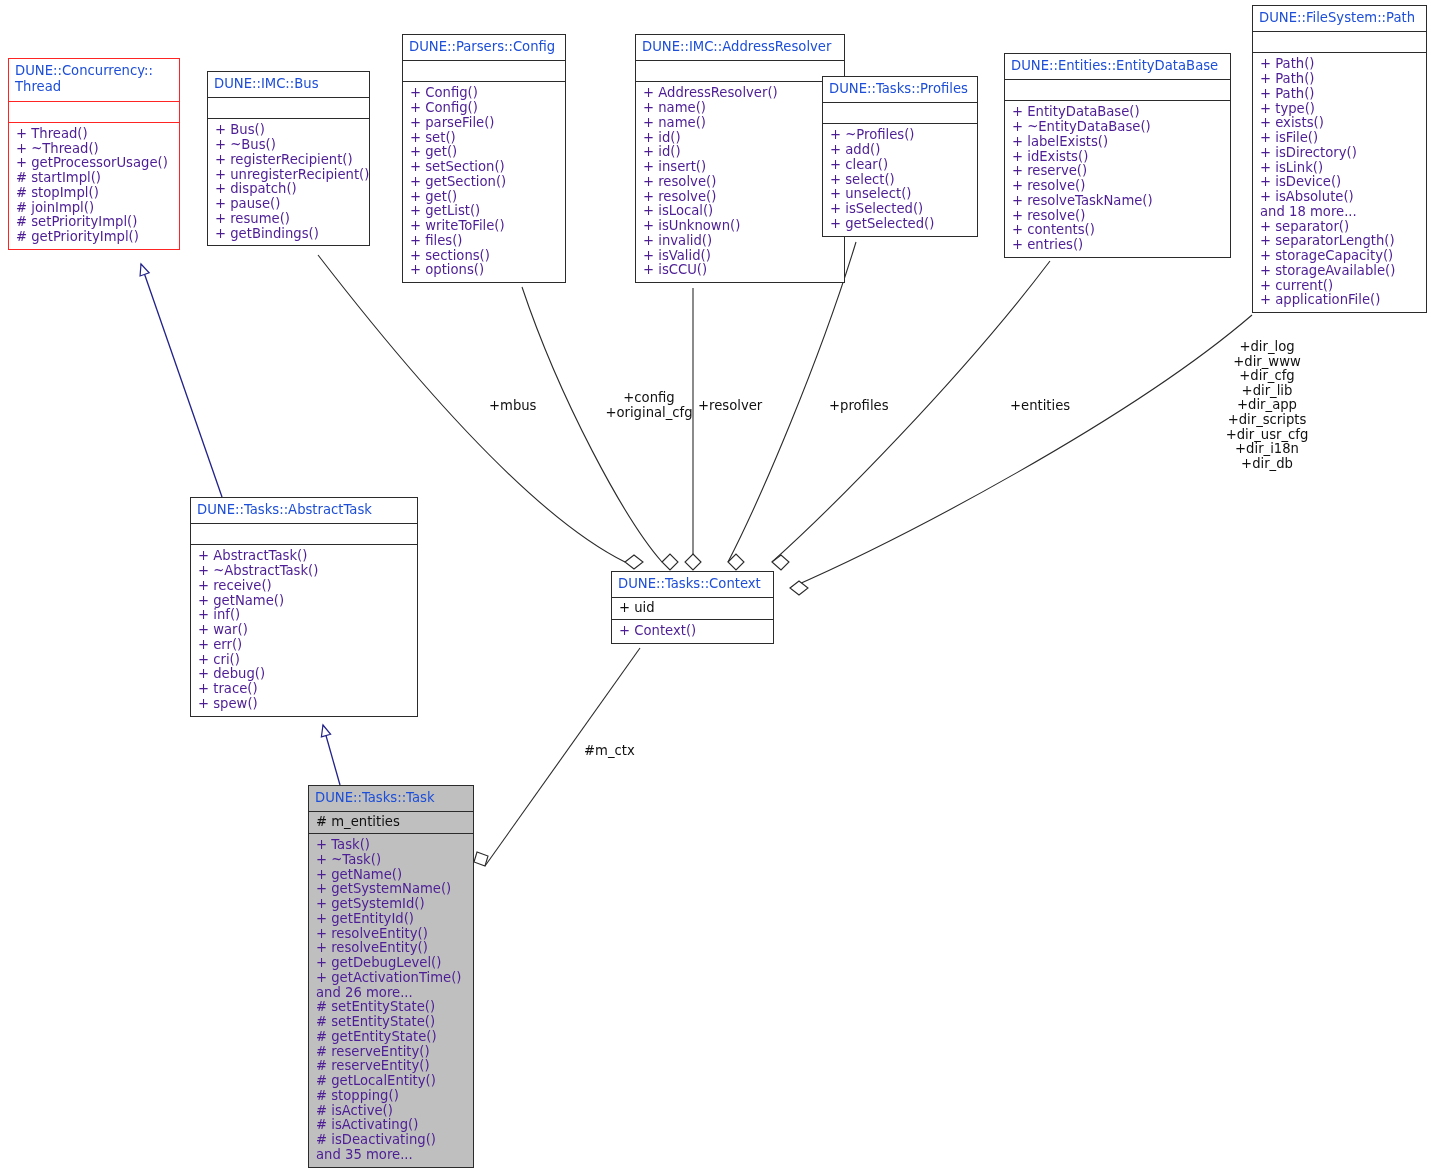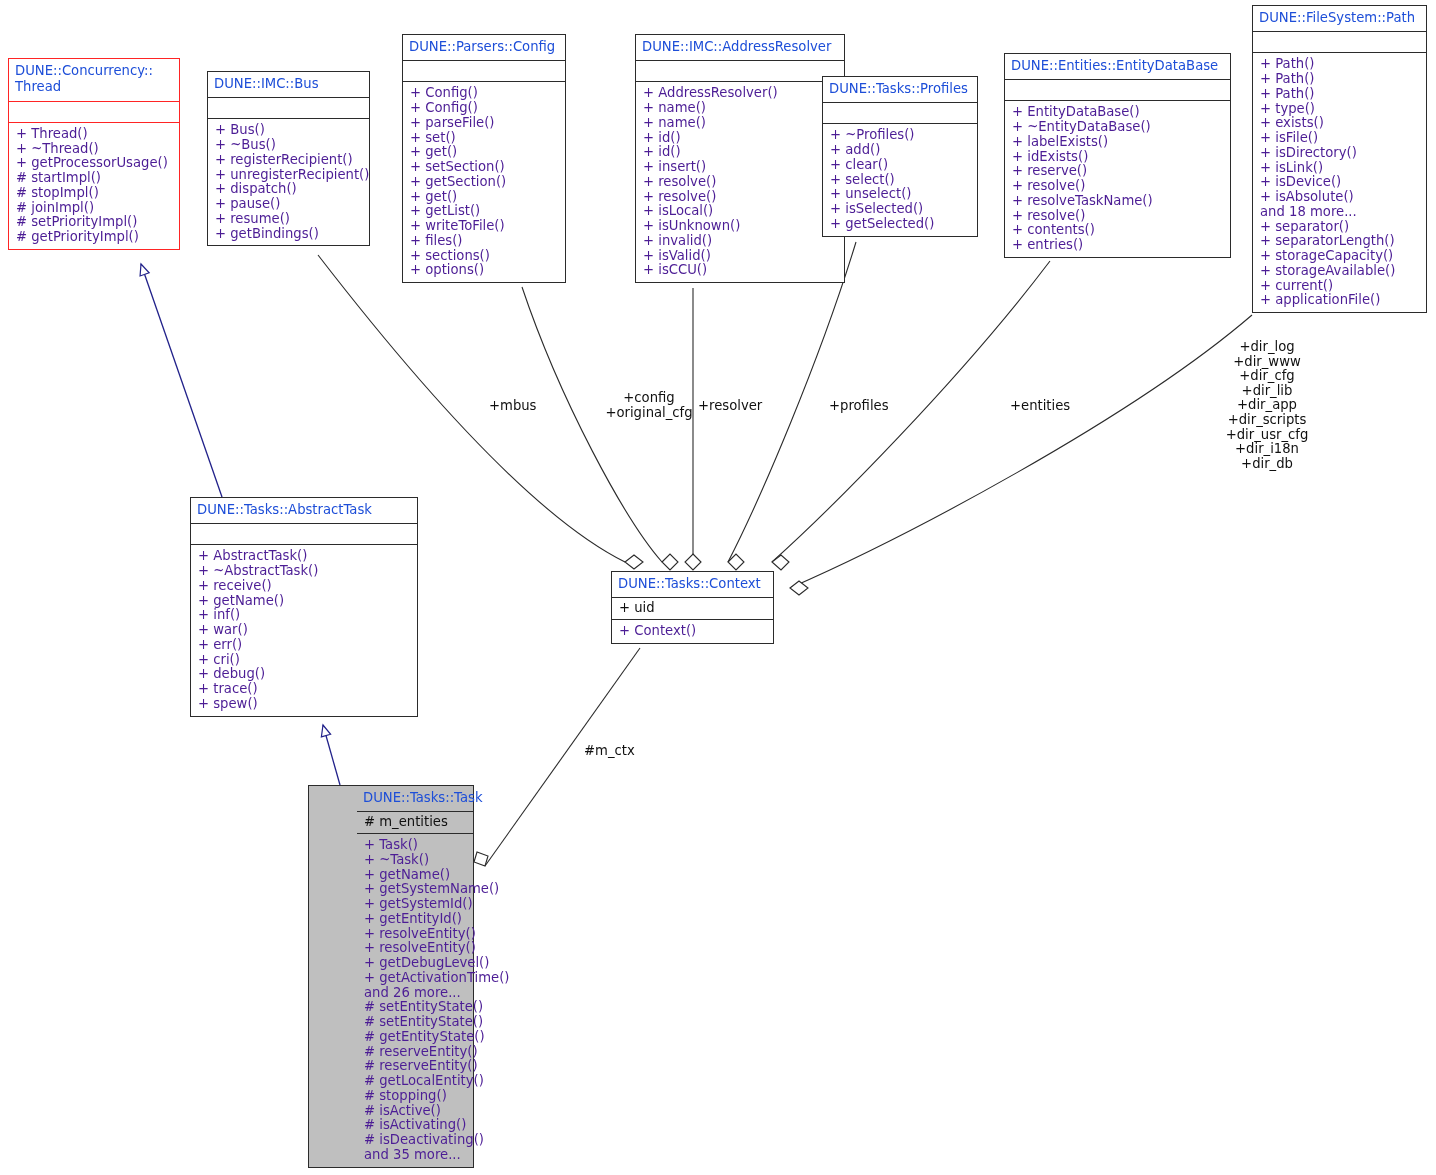--- a/index.html
+++ b/index.html
@@ -269,21 +269,21 @@
   <div class="uml-box" style="left:611px; top:571px; width:163px;">
     <div class="uml-title">DUNE::Tasks::Context</div>
     <div class="uml-attrs">
       <div>+ uid</div>
     </div>
     <div class="uml-ops">
       <div>+ Context()</div>
     </div>
   </div>
 
-  <div class="uml-box filled" style="left:308px; top:785px; width:166px;padding-left:48px;">
+  <div class="uml-box filled" style="left:308px; top:785px; width:166px;">
     <div class="uml-title">DUNE::Tasks::Task</div>
     <div class="uml-attrs">
       <div># m_entities</div>
     </div>
     <div class="uml-ops">
       <div>+ Task()</div>
       <div>+ ~Task()</div>
       <div>+ getName()</div>
       <div>+ getSystemName()</div>
       <div>+ getSystemId()</div>

